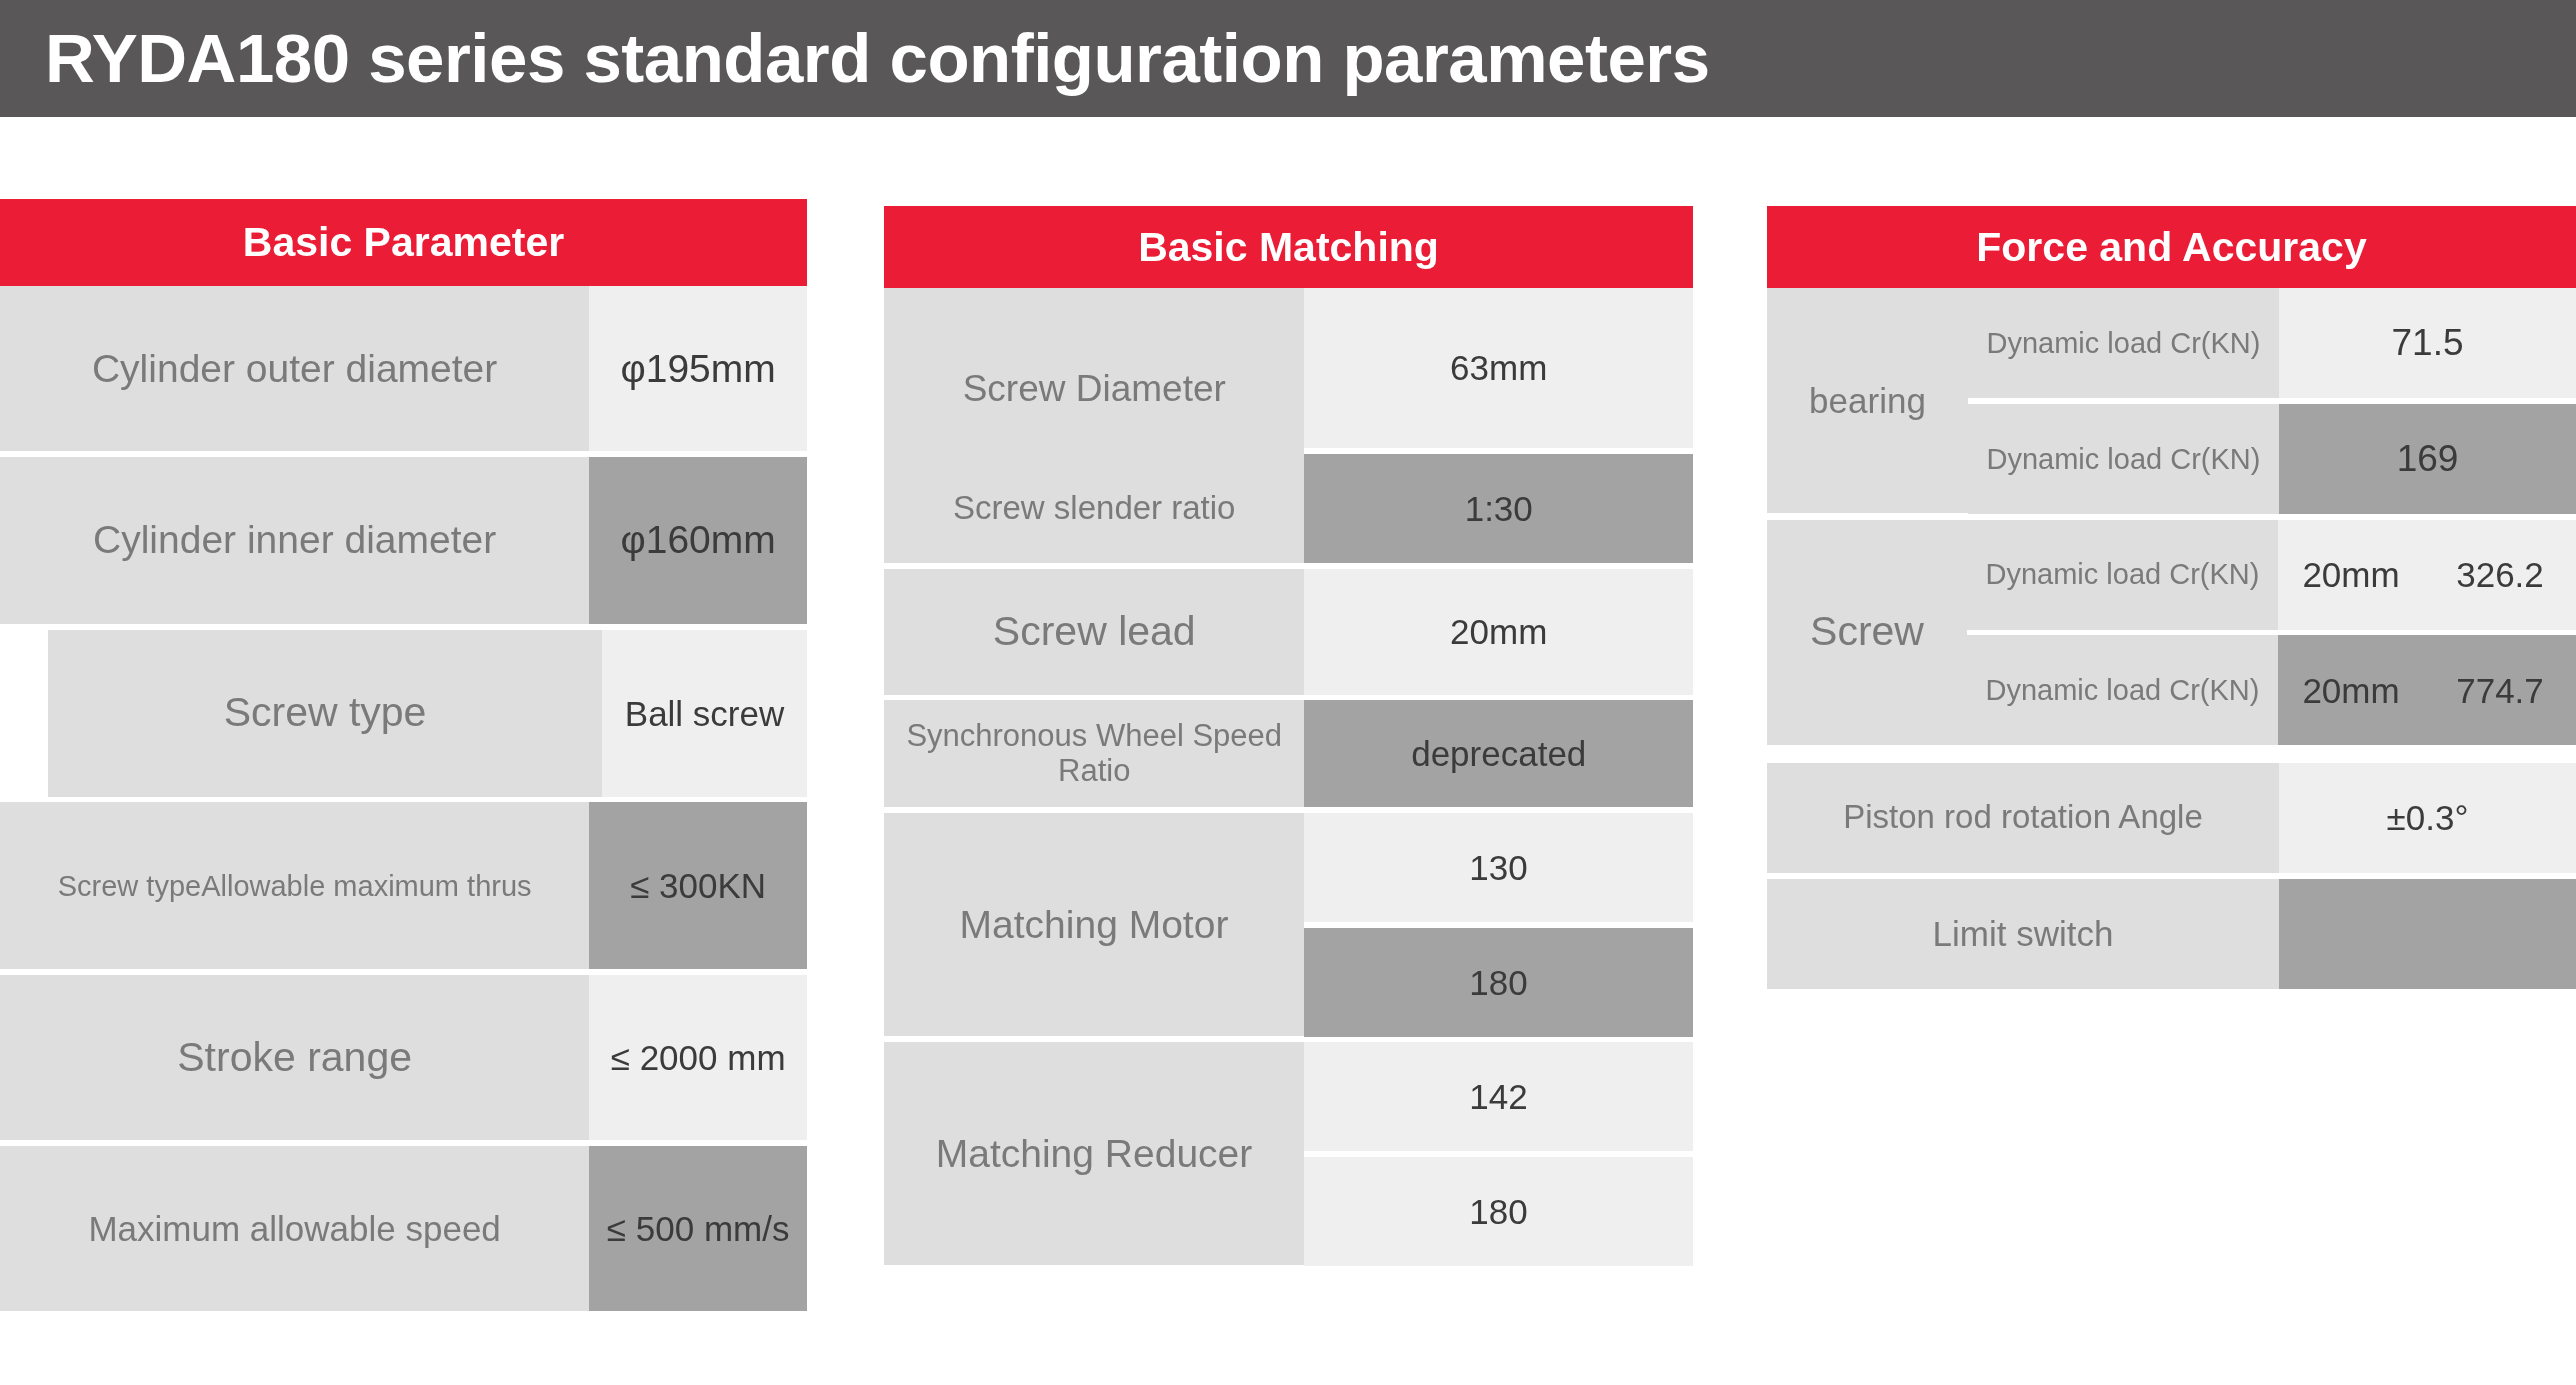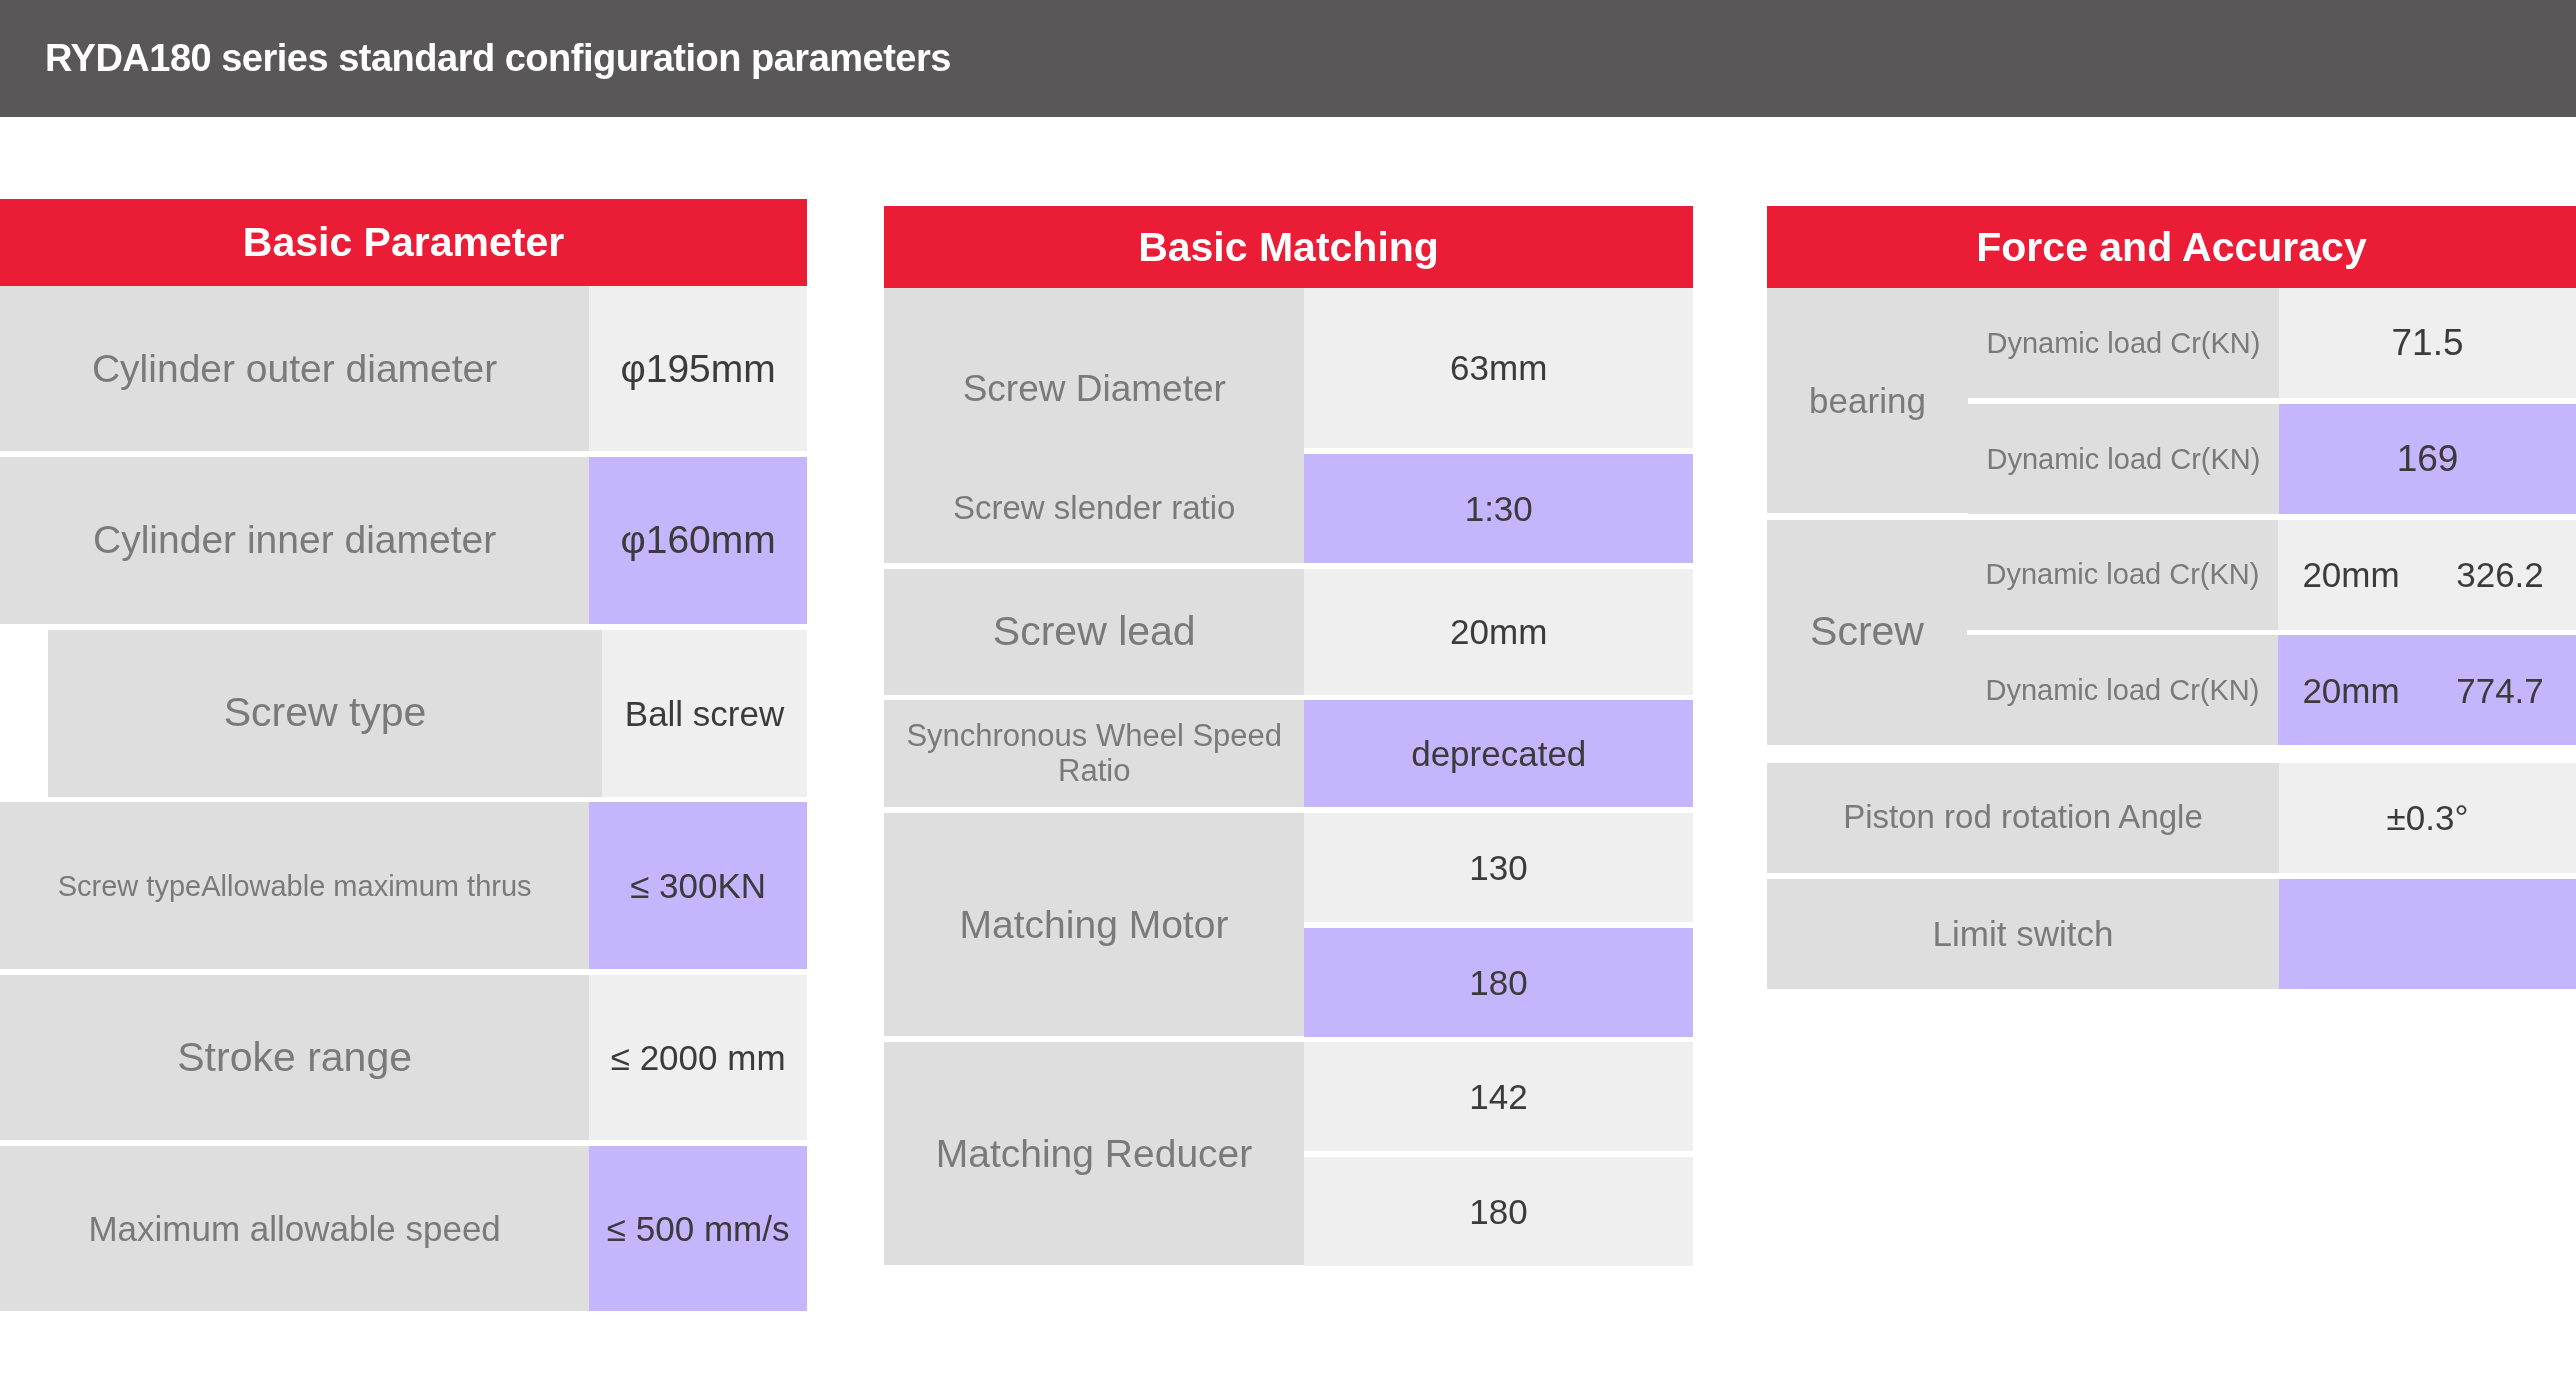--- a/index.html
+++ b/index.html
@@ -13,21 +13,21 @@
 
   
   #title-bar{
     position:absolute;left:0;top:0;width:2576px;height:117px;
     background:#595757;
     display:flex;align-items:center;
   }
   #title-text{
     margin-left:45px;
     color:#ffffff;
-    font-size:38px;
+    font-size:69px;
     font-weight:bold;
     letter-spacing:-0.5px;
     white-space:nowrap;
   }
 
   
   .tbl{position:absolute;top:199px;}
   .tbl-head{
     background:#EA1C36;
     color:#ffffff;
@@ -54,21 +54,21 @@
     background:#DEDEDE;
     color:#7a7a7a;
     line-height:1.12;
   }
   .val{
     color:#3b3b3b;
     line-height:1.12;
     padding:0 3.9px;
   }
   .val.sh{background:#EFEFEF;}
-  .val.wh{background:#c4b5fd;text-align:right;}
+  .val.wh{background:#a3a3a3;text-align:right;}
   .sep-h{height:5.8px;background:#ffffff;}
 
   
   #t1{left:0px;width:807px;}
   #t1 .tbl-head{width:807px;height:87px;}
   #t1 .lbl{width:590px;}
   #t1 .val{width:218px;}
 
   
   #t2{left:884px;width:809px;top:206px;}

